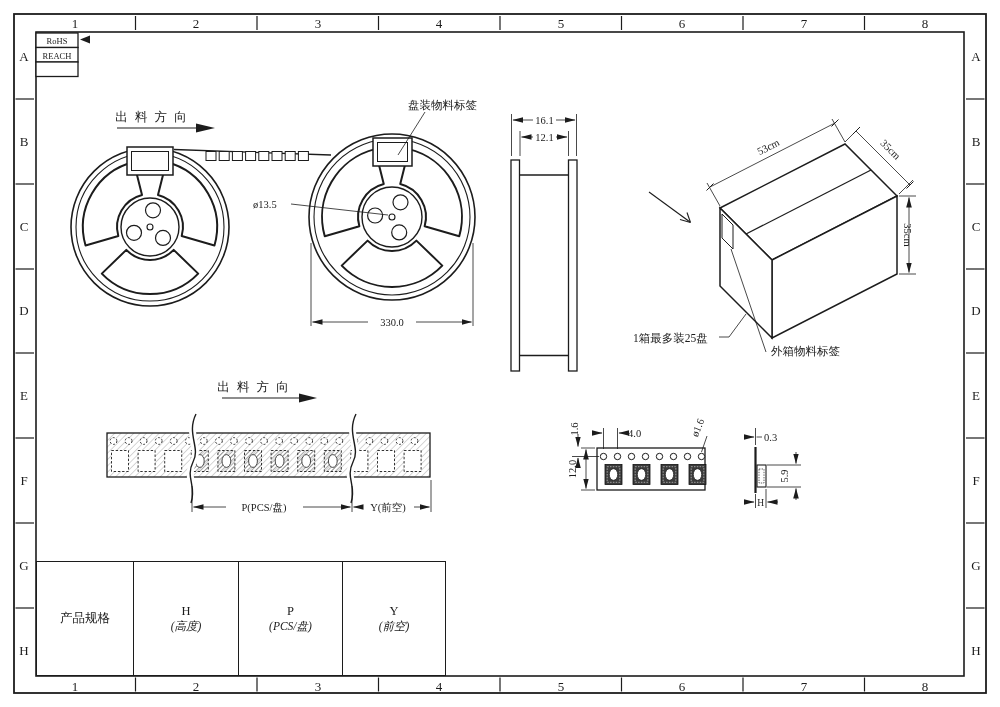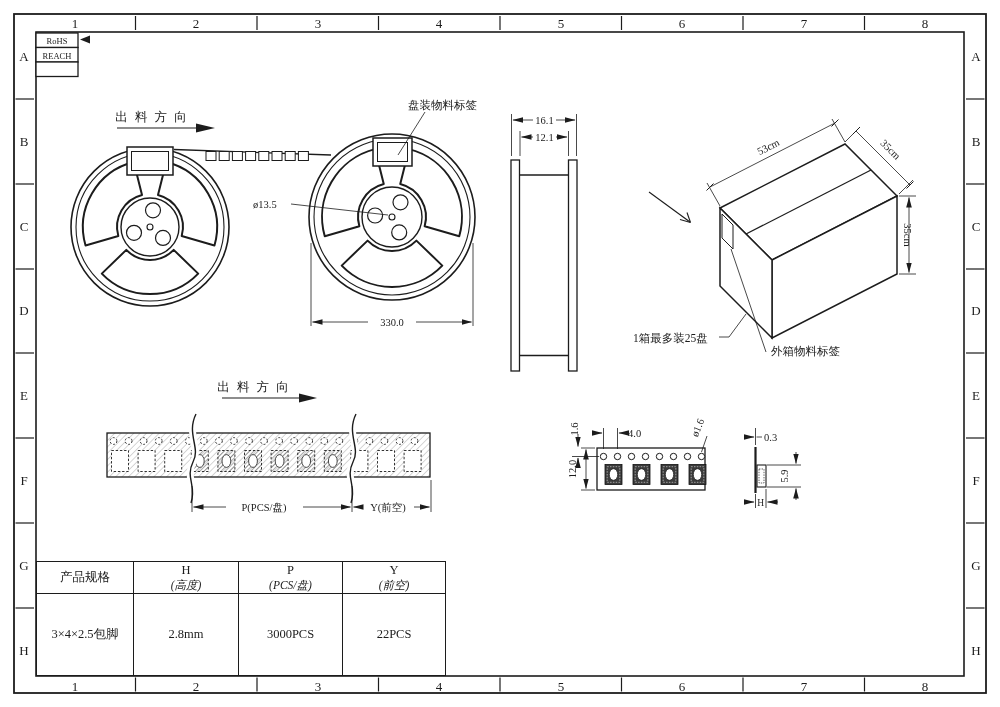--- a/index.html
+++ b/index.html
@@ -468,21 +468,15 @@
       </td>
       <td>
         <div>P</div>
             <div class="l2">(PCS/盘)</div>
       </td>
       <td>
         <div>Y</div>
             <div class="l2">(前空)</div>
       </td>
     </tr>
-    <tr>
-      <td>3×4×2.5包脚</td>
-      <td>2.8mm</td>
-      <td>3000PCS</td>
-      <td>22PCS</td>
-    </tr>
   </tbody>
 </table>
 </div>
 
 </body></html>

